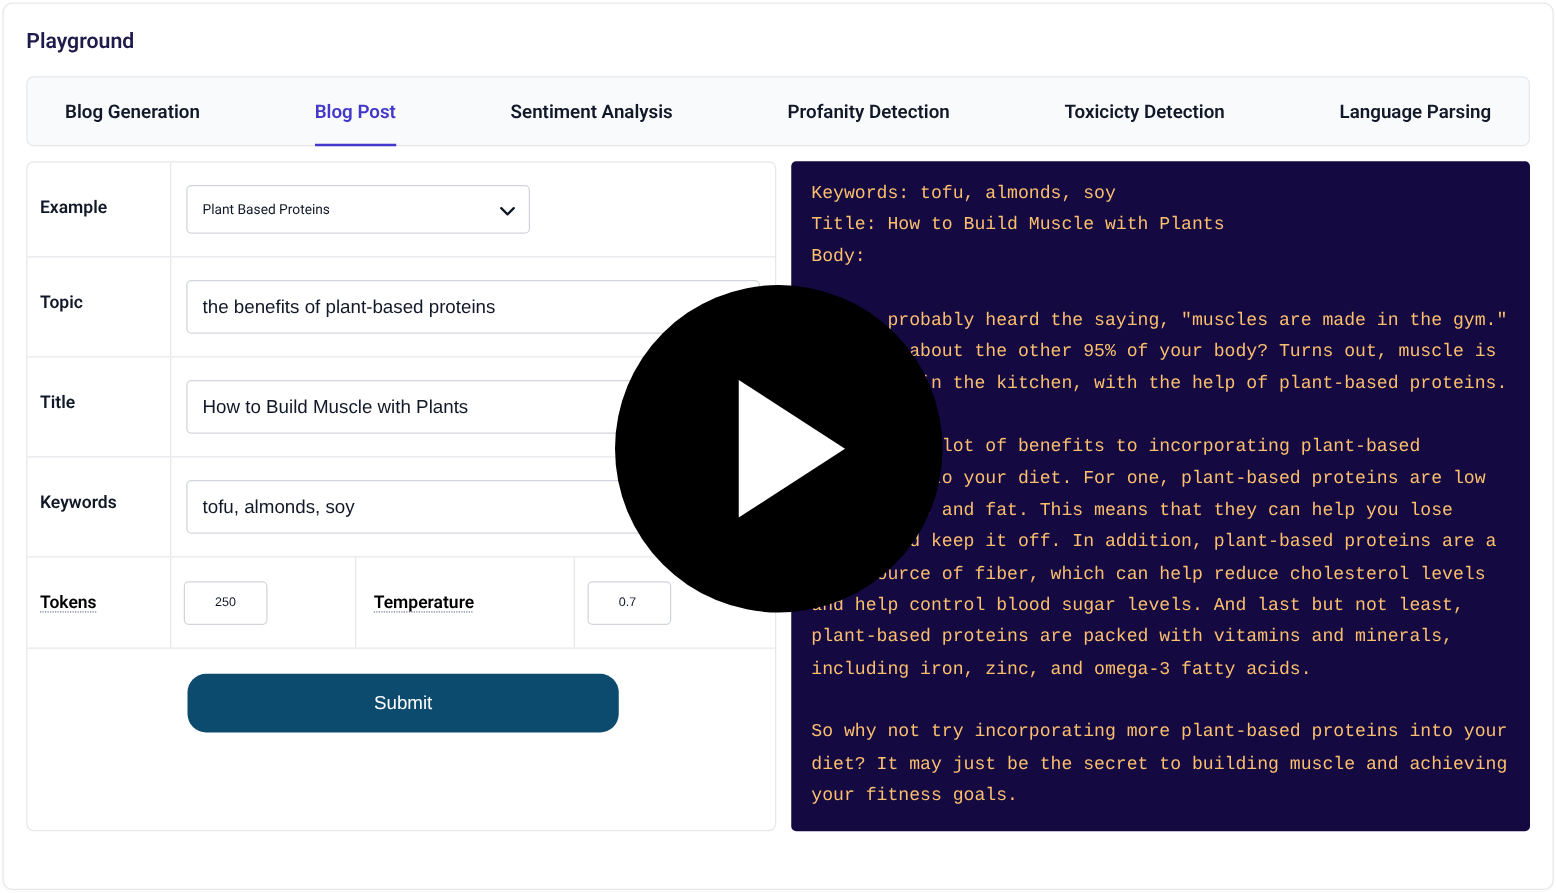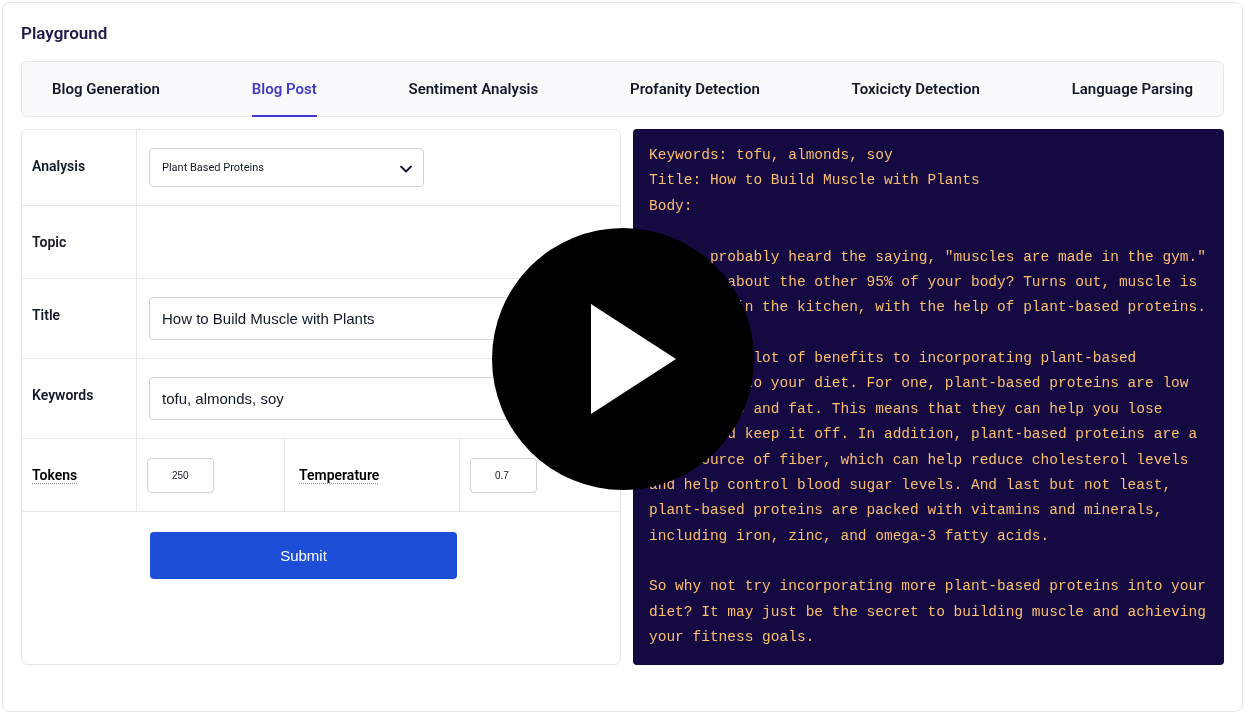--- a/index.html
+++ b/index.html
@@ -156,26 +156,26 @@
     font-weight: 600;
     border-right: 1px solid #e5e7eb;
   }
   .param-cell.val2 {
     flex: 1;
   }
   .submit-row {
     padding: 20px 12px 24px 128px;
   }
   .submit-btn {
-    width: 307px;
+    width: 345px;
     padding: 15px 0;
-    background: #1d4ed8;
+    background: #0c4a6e;
     color: #fff;
     border: none;
-    border-radius: 4px;
+    border-radius: 15px;
     font-size: 15px;
     font-weight: 500;
     cursor: pointer;
   }
   .output-panel {
     flex: 1;
     background: #140941;
     border-radius: 4px;
     padding: 14px 16px;
     font-family: "SFMono-Regular", Consolas, "Liberation Mono", Menlo, monospace;
@@ -223,35 +223,38 @@
     <div class="tab">Profanity Detection</div>
     <div class="tab">Toxicicty Detection</div>
     <div class="tab">Language Parsing</div>
   </div>
 
   <div class="content">
 
     <div class="form-panel">
 
       <div class="form-row">
-        <div class="form-label">Analysis</div>
+        <div class="form-label">Example</div>
         <div class="form-value">
           <div class="select-wrap">
             <div class="select">Plant Based Proteins</div>
             <span class="select-caret">
               <svg width="12" height="8" viewBox="0 0 12 8">
                   <path d="M1 1l5 5 5-5" stroke="#111827" stroke-width="1.8" fill="none" stroke-linecap="round" stroke-linejoin="round"></path>
                 </svg>
             </span>
           </div>
         </div>
       </div>
 
       <div class="form-row">
         <div class="form-label">Topic</div>
+        <div class="form-value">
+          <input type="text" class="text-input" value="the benefits of plant-based proteins" style="">
+        </div>
       </div>
 
       <div class="form-row">
         <div class="form-label">Title</div>
         <div class="form-value">
           <input type="text" class="text-input" value="How to Build Muscle with Plants" style="">
         </div>
       </div>
 
       <div class="form-row">

